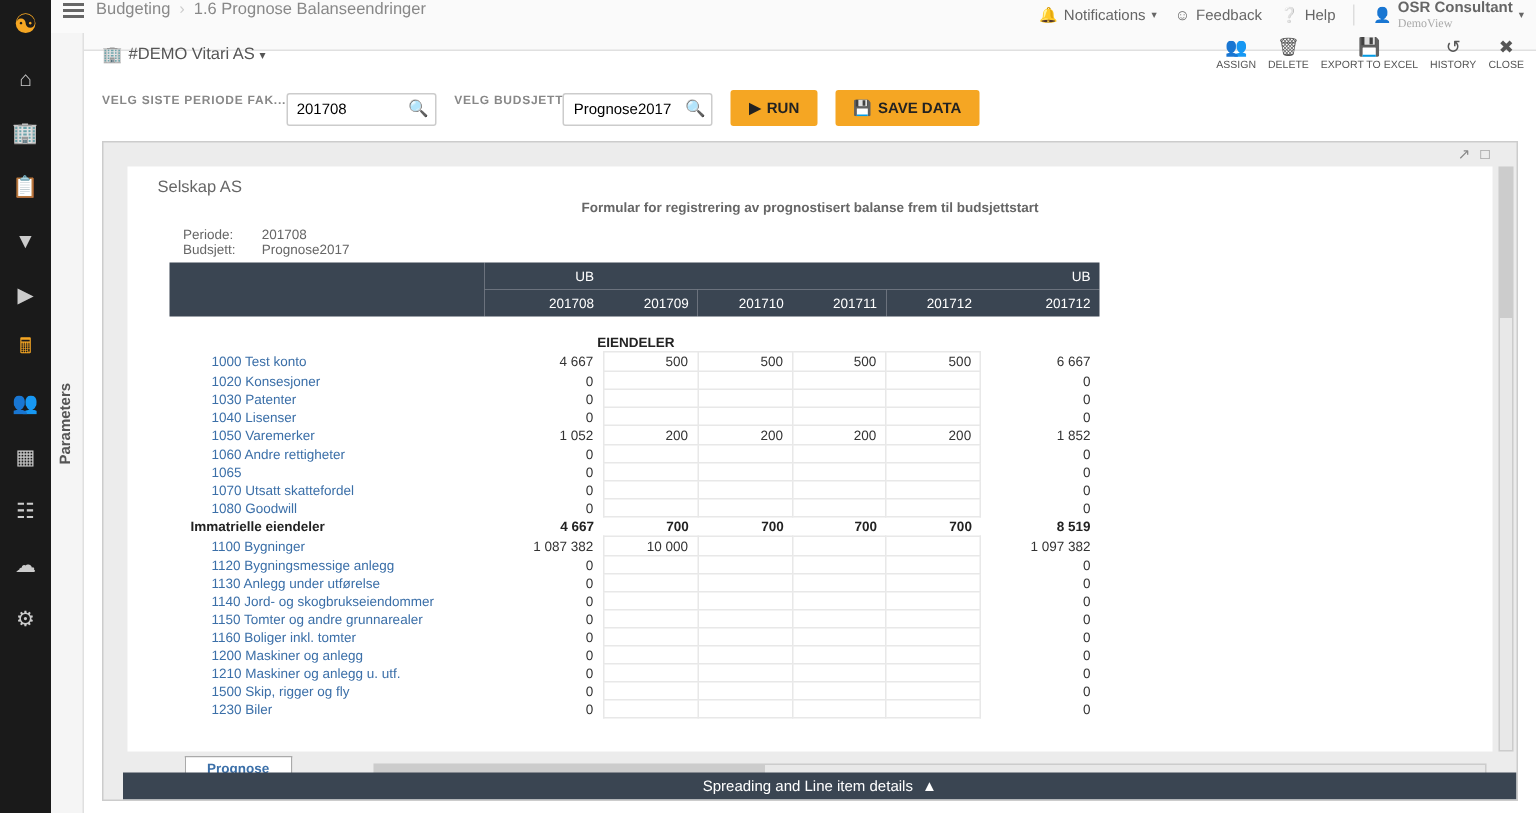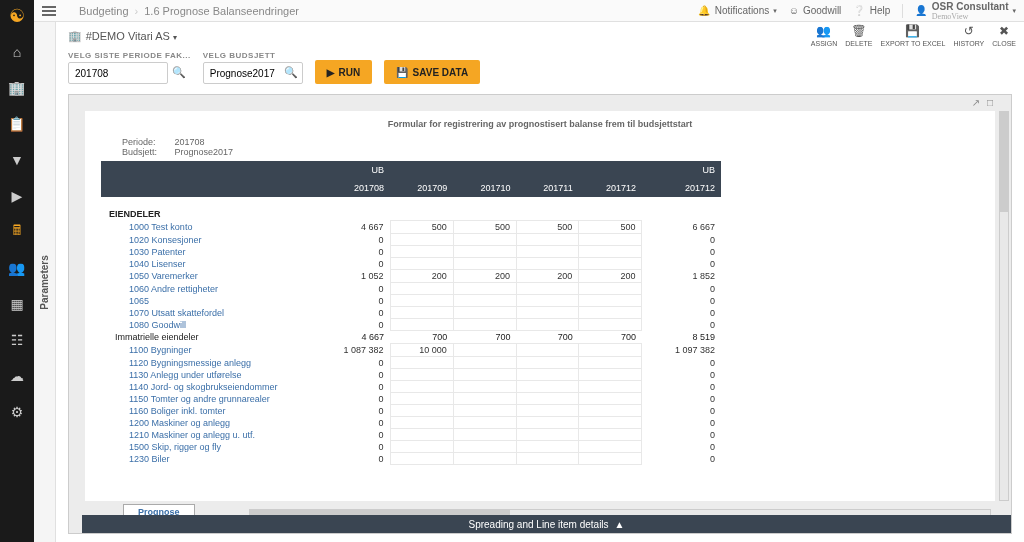--- a/index.html
+++ b/index.html
@@ -1,18 +1,18 @@
 <!DOCTYPE html>
 <html><head>
   <meta charset="utf-8">
   <style>
     * { box-sizing: border-box; margin: 0; padding: 0; }
     body { font-family: Arial, sans-serif; font-size: 11px; color: #333; background: #fff; width: 1024px; height: 542px; overflow: hidden; position: relative; }
     
-    .topbar { height: 22px; display: flex; align-items: center; padding: 0 8px; border-bottom: 1px solid #e0e0e0; background: #fafafa; position: relative; gap: 15px; }
+    .topbar { height: 34px; display: flex; align-items: flex-start; padding: 0 8px; border-bottom: 1px solid #e0e0e0; background: #fafafa; position: relative; }
     .hamburger { width: 14px; height: 14px; cursor: pointer; margin-right: 8px; }
     .hamburger span { display: block; height: 2px; background: #666; margin: 2px 0; }
     .breadcrumb { display: flex; align-items: center; color: #888; font-size: 11px; }
     .breadcrumb .sep { margin: 0 6px; color: #ccc; }
     .top-right { position: absolute; right: 8px; display: flex; align-items: center; gap: 12px; font-size: 10px; color: #666; }
     .top-right .item { display: flex; align-items: center; gap: 4px; cursor: pointer; }
     .user-block { display: flex; align-items: center; gap: 4px; }
     .user-name { font-weight: bold; font-size: 10px; }
     .user-sub { font-size: 8px; color: #aaa; font-family: Liberation Serif, serif; }
 
@@ -27,48 +27,48 @@
     
     .content { flex: 1; display: flex; flex-direction: column; }
     
     .entity-bar { height: 28px; display: flex; align-items: center; padding: 0 12px; font-size: 11px; color: #555; position: relative; }
     .entity-bar .entity-icon { margin-right: 4px; color: #888; }
     .toolbar-actions { position: absolute; right: 8px; top: 2px; display: flex; gap: 8px; text-align: center; }
     .toolbar-actions .action { display: flex; flex-direction: column; align-items: center; cursor: pointer; color: #555; font-size: 7px; gap: 2px; }
     .toolbar-actions .action .icon { font-size: 12px; }
 
     .filter-row { height: 40px; display: flex; align-items: flex-end; padding: 0 12px 6px 12px; gap: 12px; }
-    .filter-group { display: flex; flex-direction: column; }
+    .filter-group { display: flex; flex-direction: row; }
     .filter-label { font-size: 8px; font-weight: bold; color: #888; letter-spacing: 0.5px; margin-bottom: 2px; }
     .filter-input-wrap { position: relative; }
     .filter-input { width: 100px; height: 22px; border: 1px solid #ccc; padding: 0 22px 0 6px; font-size: 10px; border-radius: 2px; }
     .filter-search-icon { position: absolute; right: 5px; top: 4px; color: #888; font-size: 11px; cursor: pointer; }
     .btn { height: 24px; padding: 0 12px; border: none; border-radius: 2px; font-size: 10px; font-weight: bold; cursor: pointer; display: flex; align-items: center; gap: 4px; }
     .btn-primary { background: #f5a623; color: #222; }
     .btn-secondary { background: #f5a623; color: #222; }
 
     .sheet-container { flex: 1; margin: 4px 12px 8px 12px; border: 1px solid #ccc; background: #ececec; position: relative; overflow: hidden; }
     .sheet-topright-icons { position: absolute; top: 2px; right: 18px; font-size: 10px; color: #888; cursor: pointer; z-index: 5; }
     .sheet-scroll { position: absolute; top: 16px; left: 16px; right: 16px; bottom: 32px; background: #fff; overflow: hidden; }
     
     .report-header { padding: 8px 20px 4px 20px; }
     .company-name { font-size: 11px; color: #666; margin-bottom: 2px; }
     .report-title { font-size: 17px; font-weight: bold; color: #222; margin-bottom: 2px; }
     .report-subtitle { font-size: 9px; color: #666; font-weight: bold; margin-bottom: 8px; text-align: center; }
     .meta-row { font-size: 9px; color: #666; padding-left: 17px; }
     .meta-row span:first-child { display: inline-block; width: 50px; }
     
-    .data-table { width: 620px; margin-left: 16px; border-collapse: collapse; font-size: 9px; }
+    .data-table { width: 620px; margin-left: 28px; border-collapse: collapse; font-size: 9px; }
     .data-table th { background: #3a4552; color: #fff; padding: 4px 6px; text-align: right; font-weight: normal; }
     .data-table th.col-first { text-align: left; width: 210px; }
     .data-table td { padding: 1px 6px; text-align: right; border-bottom: 0; }
     .data-table td.col-first { text-align: left; padding-left: 28px; color: #3b6fa8; }
     .data-table td.editable { border: 1px solid #e8e8e8; background: #fff; }
     .data-table tr.section-header td { font-weight: bold; color: #222; padding-left: 14px; padding-top: 6px; }
-    .data-table tr.subtotal td { font-weight: normal; color: #222; }
+    .data-table tr.subtotal td { font-weight: bold; color: #222; }
     .data-table tr.subtotal td.col-first { padding-left: 14px; }
     
     .sheet-tabs { position: absolute; bottom: 14px; left: 54px; display: flex; }
     .sheet-tab { padding: 2px 14px; background: #fff; border: 1px solid #aaa; border-bottom: none; font-size: 9px; cursor: pointer; color: #3b6fa8; font-weight: bold; border-radius: 0 0 3px 3px; }
     
     .hscroll-track { position: absolute; bottom: 14px; left: 180px; right: 20px; height: 10px; background: #e8e8e8; border: 1px solid #ccc; }
     .hscroll-thumb { position: absolute; left: 0; width: 260px; height: 100%; background: #ccc; }
     .vscroll-track { position: absolute; top: 16px; right: 2px; bottom: 32px; width: 10px; background: #e8e8e8; border: 1px solid #ccc; }
     .vscroll-thumb { position: absolute; top: 0; height: 100px; width: 100%; background: #ccc; }
     
@@ -107,21 +107,21 @@
     <span>1.6 Prognose Balanseendringer</span>
   </div>
   <div class="top-right">
     <div class="item">
       <span>🔔</span>
       <span>Notifications</span>
       <span style="font-size:7px;">▾</span>
     </div>
     <div class="item">
       <span>☺</span>
-      <span>Goodwill</span>
+      <span>Feedback</span>
     </div>
     <div class="item">
       <span>❔</span>
       <span>Help</span>
     </div>
     <div style="width:1px;height:14px;background:#ddd;"></div>
     <div class="user-block">
       <span>👤</span>
       <div>
         <div class="user-name">OSR Consultant</div>
@@ -197,20 +197,21 @@
         <span>↗</span>
         <span style="margin-left:4px;">□</span>
       </div>
       <div class="green-accent"></div>
       <div class="vscroll-track">
           <div class="vscroll-thumb"></div>
         </div>
 
       <div class="sheet-scroll">
         <div class="report-header">
+          <div class="company-name">Selskap AS</div>
           <div class="report-subtitle">Formular for registrering av prognostisert balanse frem til budsjettstart</div>
           <div class="meta-row"><span>Periode:</span> <span>201708</span></div>
           <div class="meta-row"><span>Budsjett:</span> <span>Prognose2017</span></div>
         </div>
 
         <table class="data-table">
           <thead>
             <tr>
               <th class="col-first" rowspan="2"></th>
               <th>UB</th>
@@ -224,21 +225,21 @@
               <th class="sub">201711</th>
               <th class="sub">201712</th>
               <th class="sub">201712</th>
             </tr>
           </thead>
           <tbody id="table-body">
               <tr>
                 <td colspan="7" style="height:6px;"></td>
               </tr>
               <tr class="section-header">
-                <td class="col-first" colspan="7" style="padding-left:8px;">EIENDELER</td>
+                <td class="col-first" colspan="7" style="padding-left:8px;text-align:center;">EIENDELER</td>
               </tr>
               <tr>
                 <td class="col-first">1000 Test konto</td>
                 <td>4 667</td>
                 <td class="editable">500</td>
                 <td class="editable">500</td>
                 <td class="editable">500</td>
                 <td class="editable">500</td>
                 <td>6 667</td>
               </tr>

